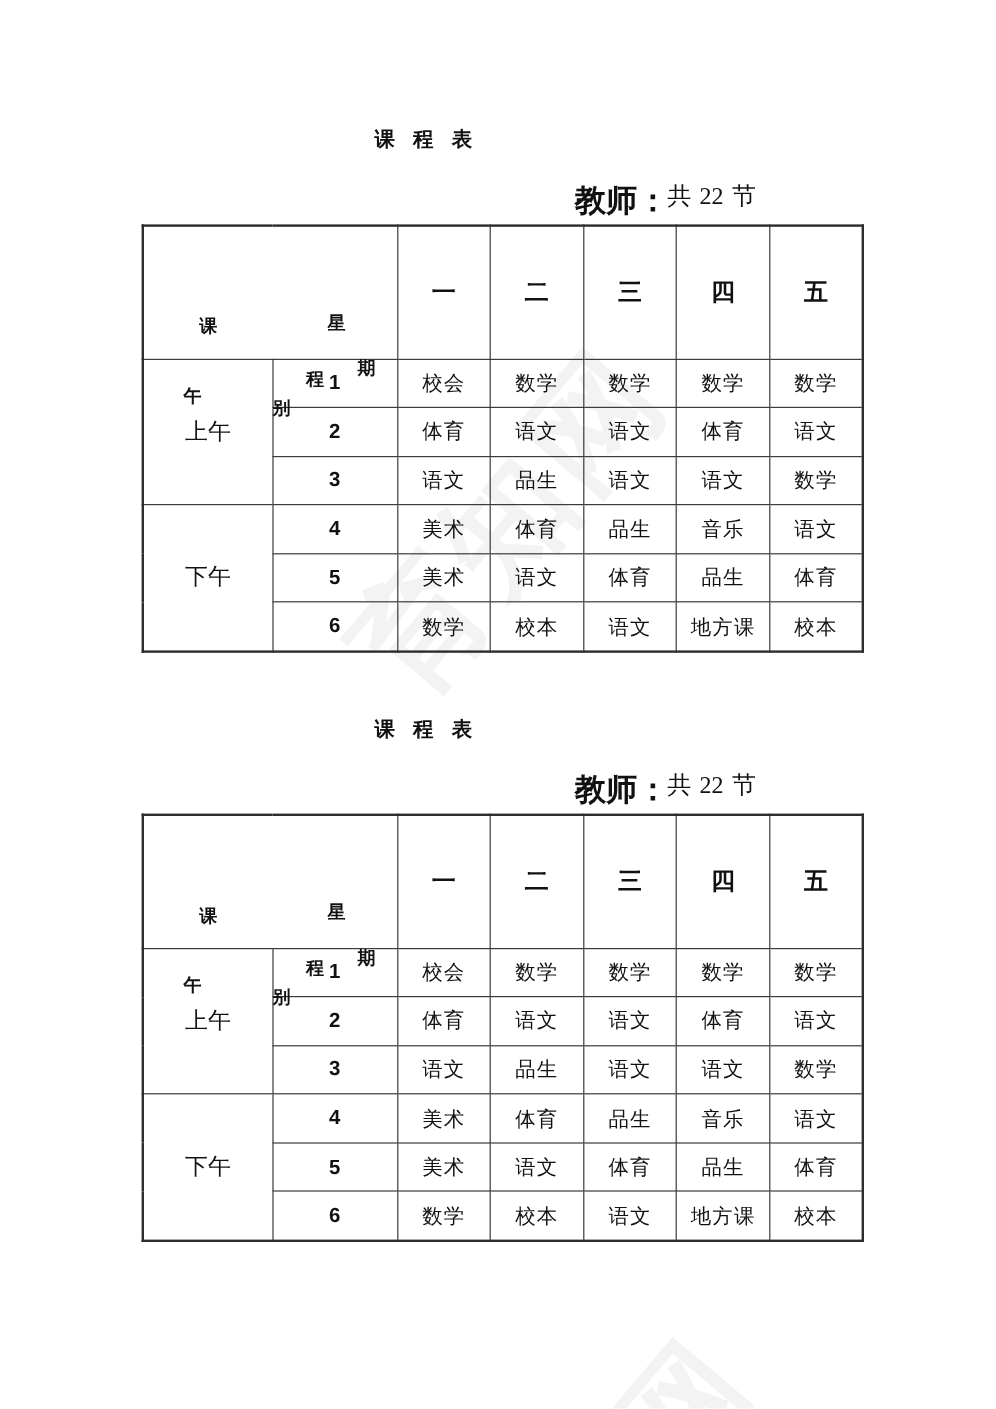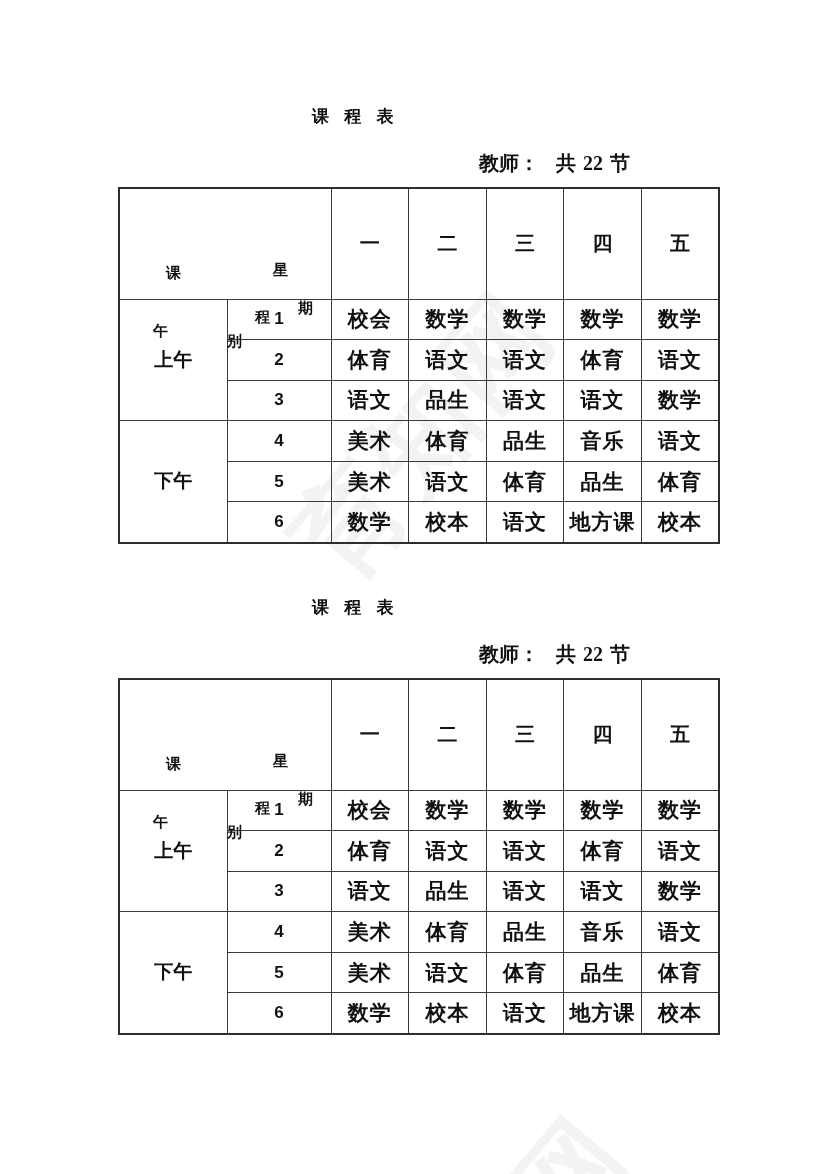--- a/index.html
+++ b/index.html
@@ -35,29 +35,29 @@
     left:312px;
     font-size:17px;
     font-weight:700;
     word-spacing:9px;
     letter-spacing:1px;
     z-index:2;
   }
   .teacher-label{
     position:absolute;
     left:479px;
-    font-size:20px;
+    font-size:26px;
     font-weight:700;
     z-index:2;
   }
   .lesson-count{
     position:absolute;
     left:556px;
     font-size:20px;
-    font-weight:700;
+    font-weight:400;
     z-index:2;
     word-spacing:2px;
   }
   .lesson-count, .teacher-label{white-space:nowrap;}
   
   table.timetable{
     position:absolute;
     left:118px;
     width:600px;
     border-collapse:collapse;
@@ -72,31 +72,31 @@
   }
   table.timetable{border:2px solid #2d2d2d;}
   tr.header-row{height:111px;}
   tr.body-row{height:40.6px;}
   td.day-cell{
     font-size:20px;
     font-weight:700;
   }
   td.meridiem-cell{
     font-size:19px;
-    font-weight:700;
+    font-weight:400;
     margin-top:27px;
   }
   td.period-cell{
     font-family:"Liberation Sans", sans-serif;
     font-size:17px;
     font-weight:700;
   }
   td.subject-cell{
-    font-size:21px;
-    font-weight:700;
+    font-size:17px;
+    font-weight:400;
     letter-spacing:1px;
   }
   
   td.corner-cell{position:relative;padding:0;}
   .corner-inner{position:relative;width:100%;height:100%;}
   .corner-inner svg{position:absolute;left:0;top:0;width:100%;height:100%;}
   .corner-char{
     position:absolute;
     font-size:15px;
     font-weight:700;

